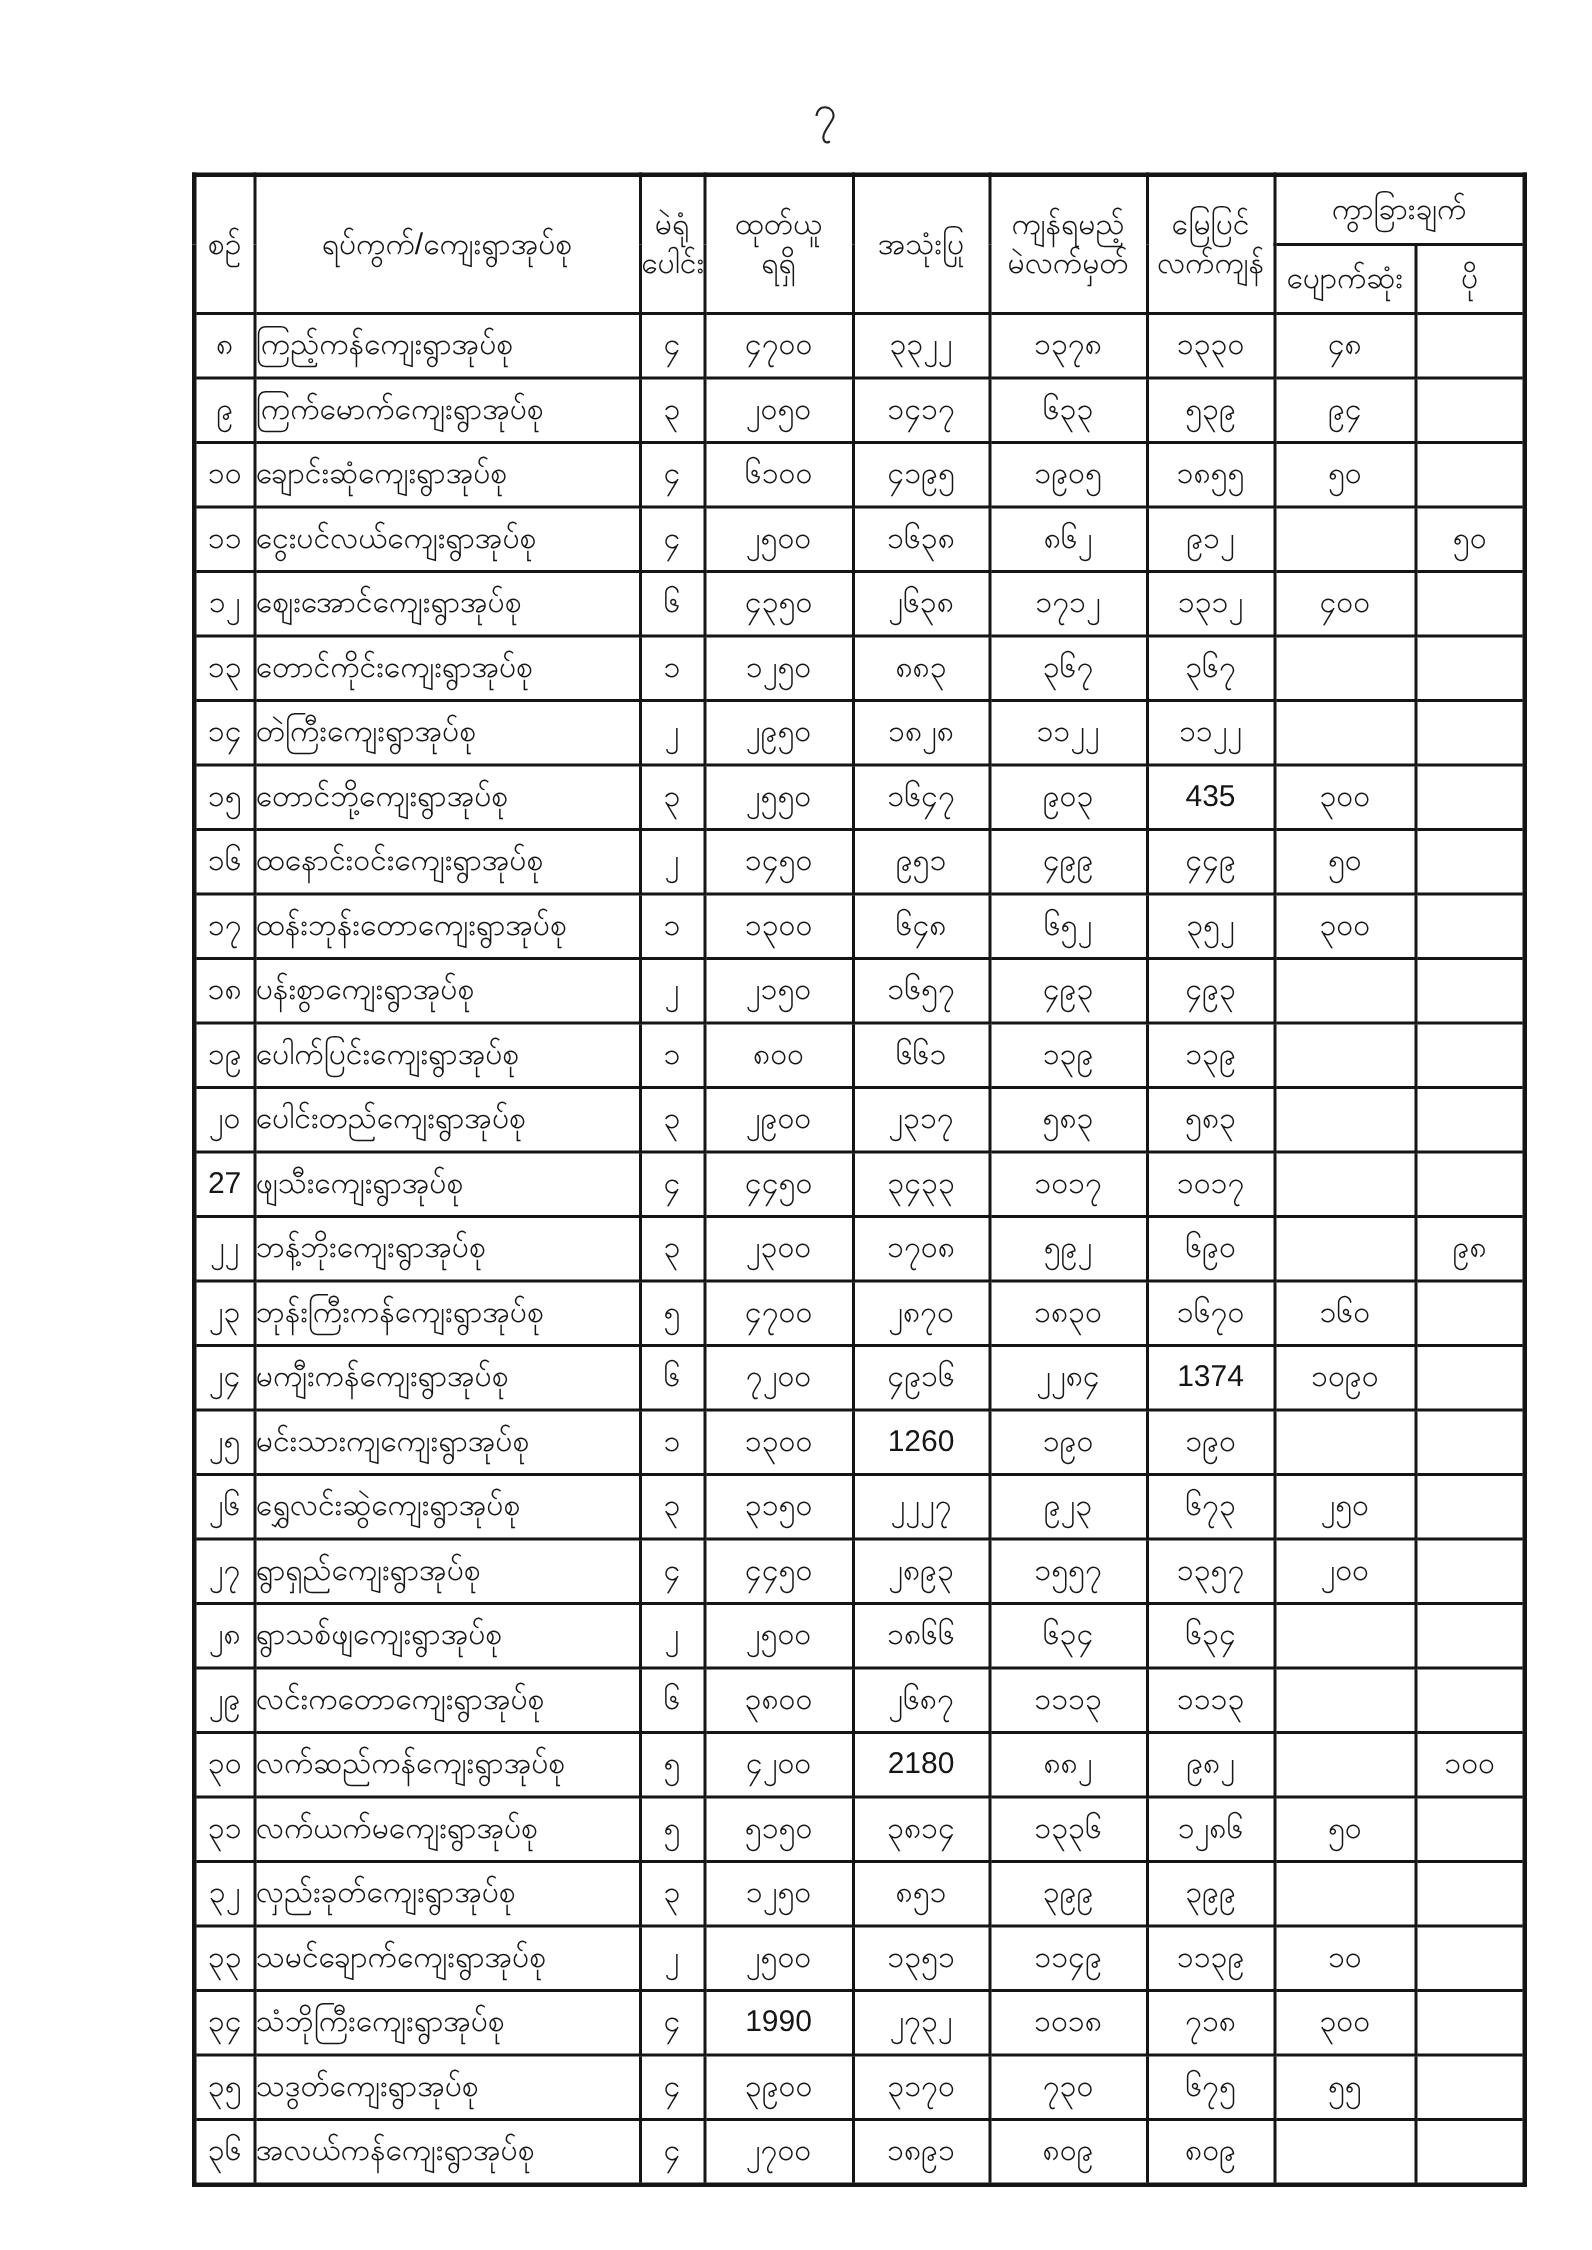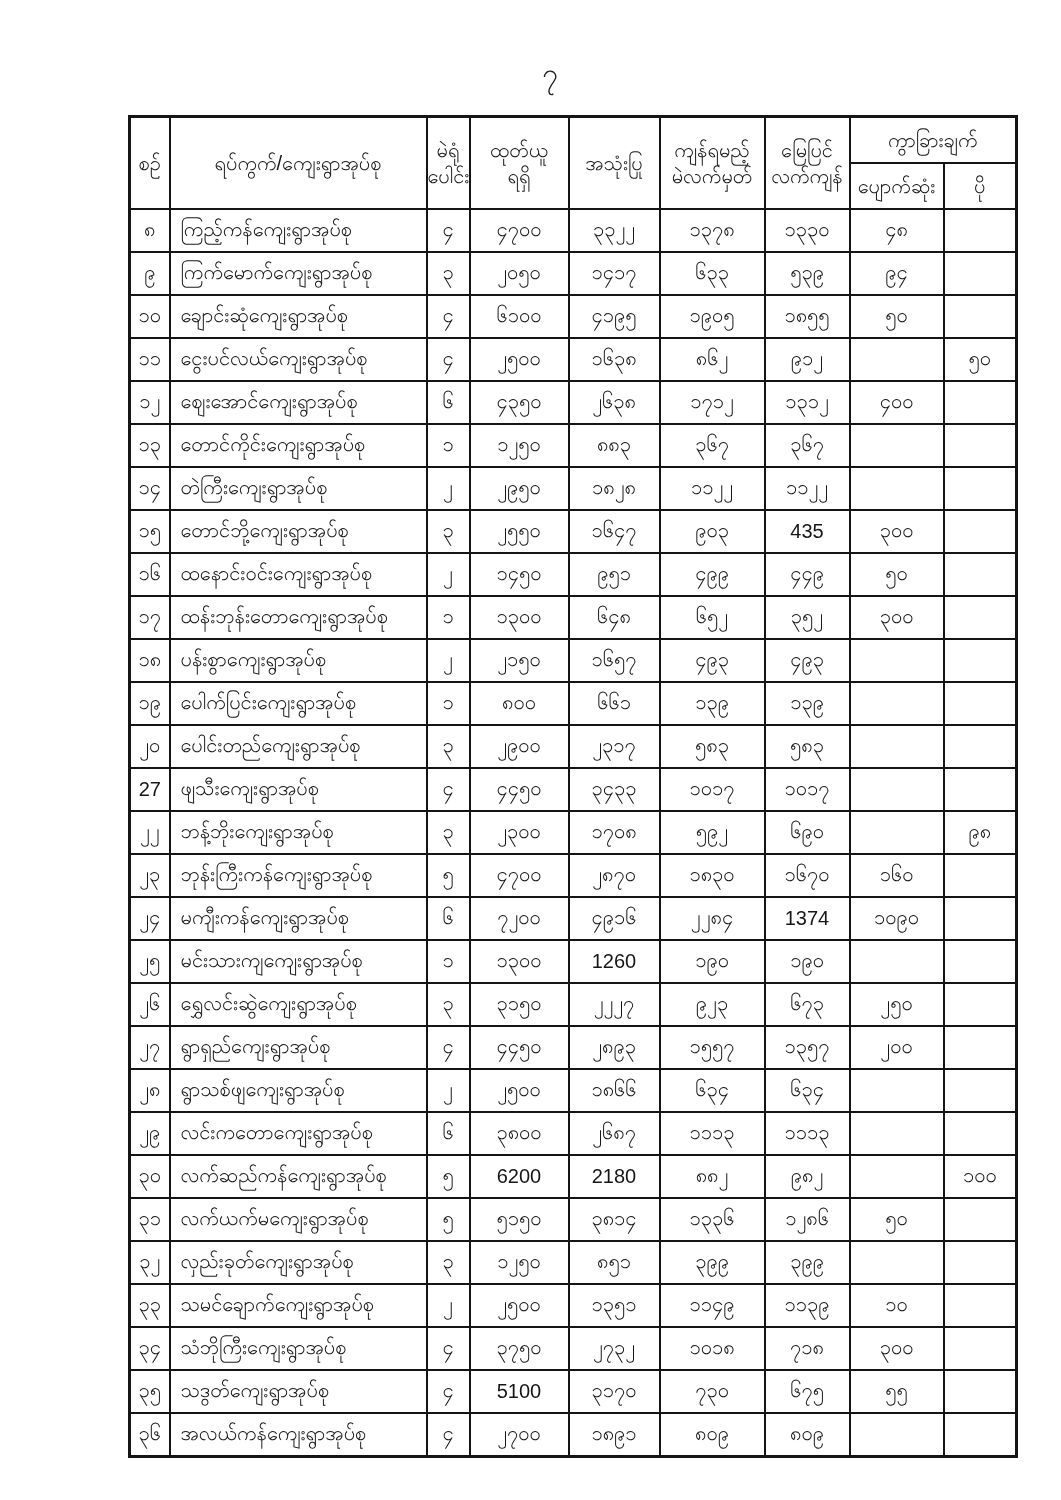--- a/index.html
+++ b/index.html
@@ -52,21 +52,20 @@
     line-height: 1.35;
   }
   .ballot-table thead th.tall {
     height: 90px;
   }
   .ballot-table tbody td {
     height: 41px;
   }
   .ballot-table td.name-cell {
     text-align: left;
-    padding-left: 10px;
   }
   .hdr-line { display: block; line-height: 1.3; }
 </style>
 </head>
 <body>
 
 <div class="page">
 
   <div class="page-number">၇</div>
 
@@ -362,21 +361,21 @@
           <td>၂၆၈၇</td>
           <td>၁၁၁၃</td>
           <td>၁၁၁၃</td>
           <td></td>
           <td></td>
         </tr>
         <tr>
           <td>၃၀</td>
           <td class="name-cell">လက်ဆည်ကန်ကျေးရွာအုပ်စု</td>
           <td>၅</td>
-          <td>6200</td>
+          <td>၄၂၀၀</td>
           <td>2180</td>
           <td>၈၈၂</td>
           <td>၉၈၂</td>
           <td></td>
           <td>၁၀၀</td>
         </tr>
         <tr>
           <td>၃၁</td>
           <td class="name-cell">လက်ယက်မကျေးရွာအုပ်စု</td>
           <td>၅</td>
@@ -406,32 +405,32 @@
           <td>၁၃၅၁</td>
           <td>၁၁၄၉</td>
           <td>၁၁၃၉</td>
           <td>၁၀</td>
           <td></td>
         </tr>
         <tr>
           <td>၃၄</td>
           <td class="name-cell">သံဘိုကြီးကျေးရွာအုပ်စု</td>
           <td>၄</td>
-          <td>၃၇၅၀</td>
+          <td>1990</td>
           <td>၂၇၃၂</td>
           <td>၁၀၁၈</td>
           <td>၇၁၈</td>
           <td>၃၀၀</td>
           <td></td>
         </tr>
         <tr>
           <td>၃၅</td>
           <td class="name-cell">သဒွတ်ကျေးရွာအုပ်စု</td>
           <td>၄</td>
-          <td>5100</td>
+          <td>၃၉၀၀</td>
           <td>၃၁၇၀</td>
           <td>၇၃၀</td>
           <td>၆၇၅</td>
           <td>၅၅</td>
           <td></td>
         </tr>
         <tr>
           <td>၃၆</td>
           <td class="name-cell">အလယ်ကန်ကျေးရွာအုပ်စု</td>
           <td>၄</td>

